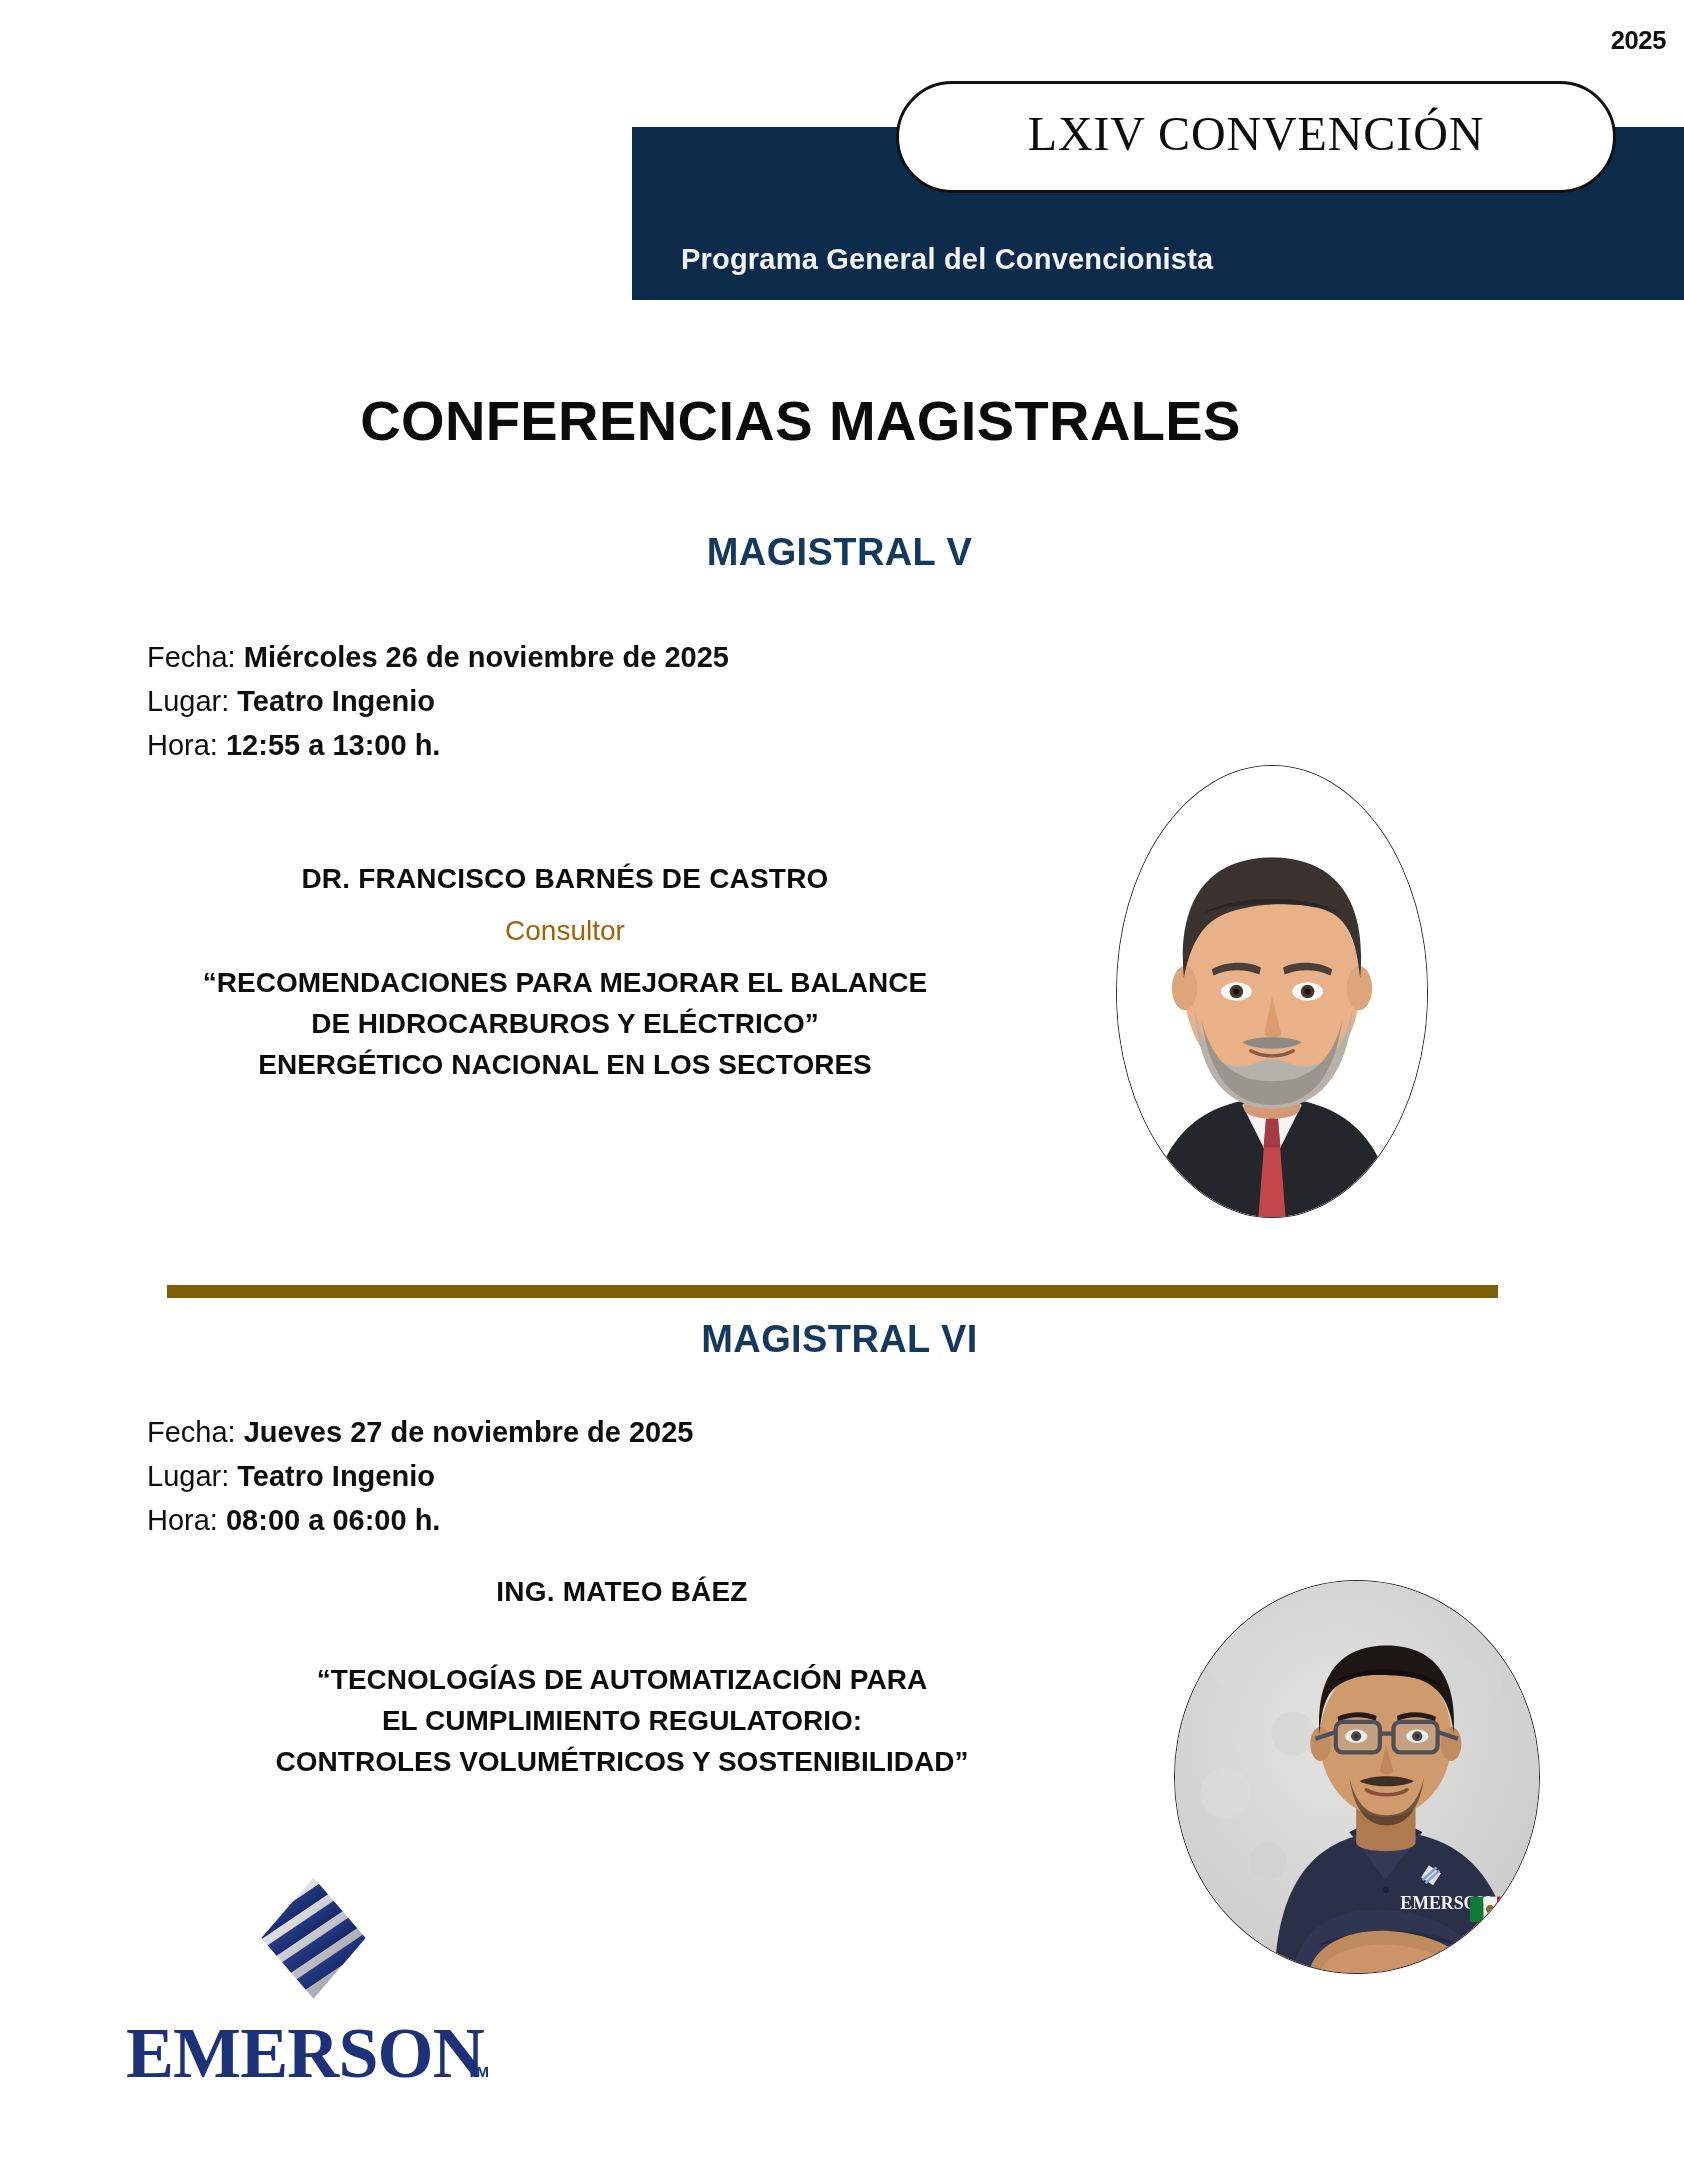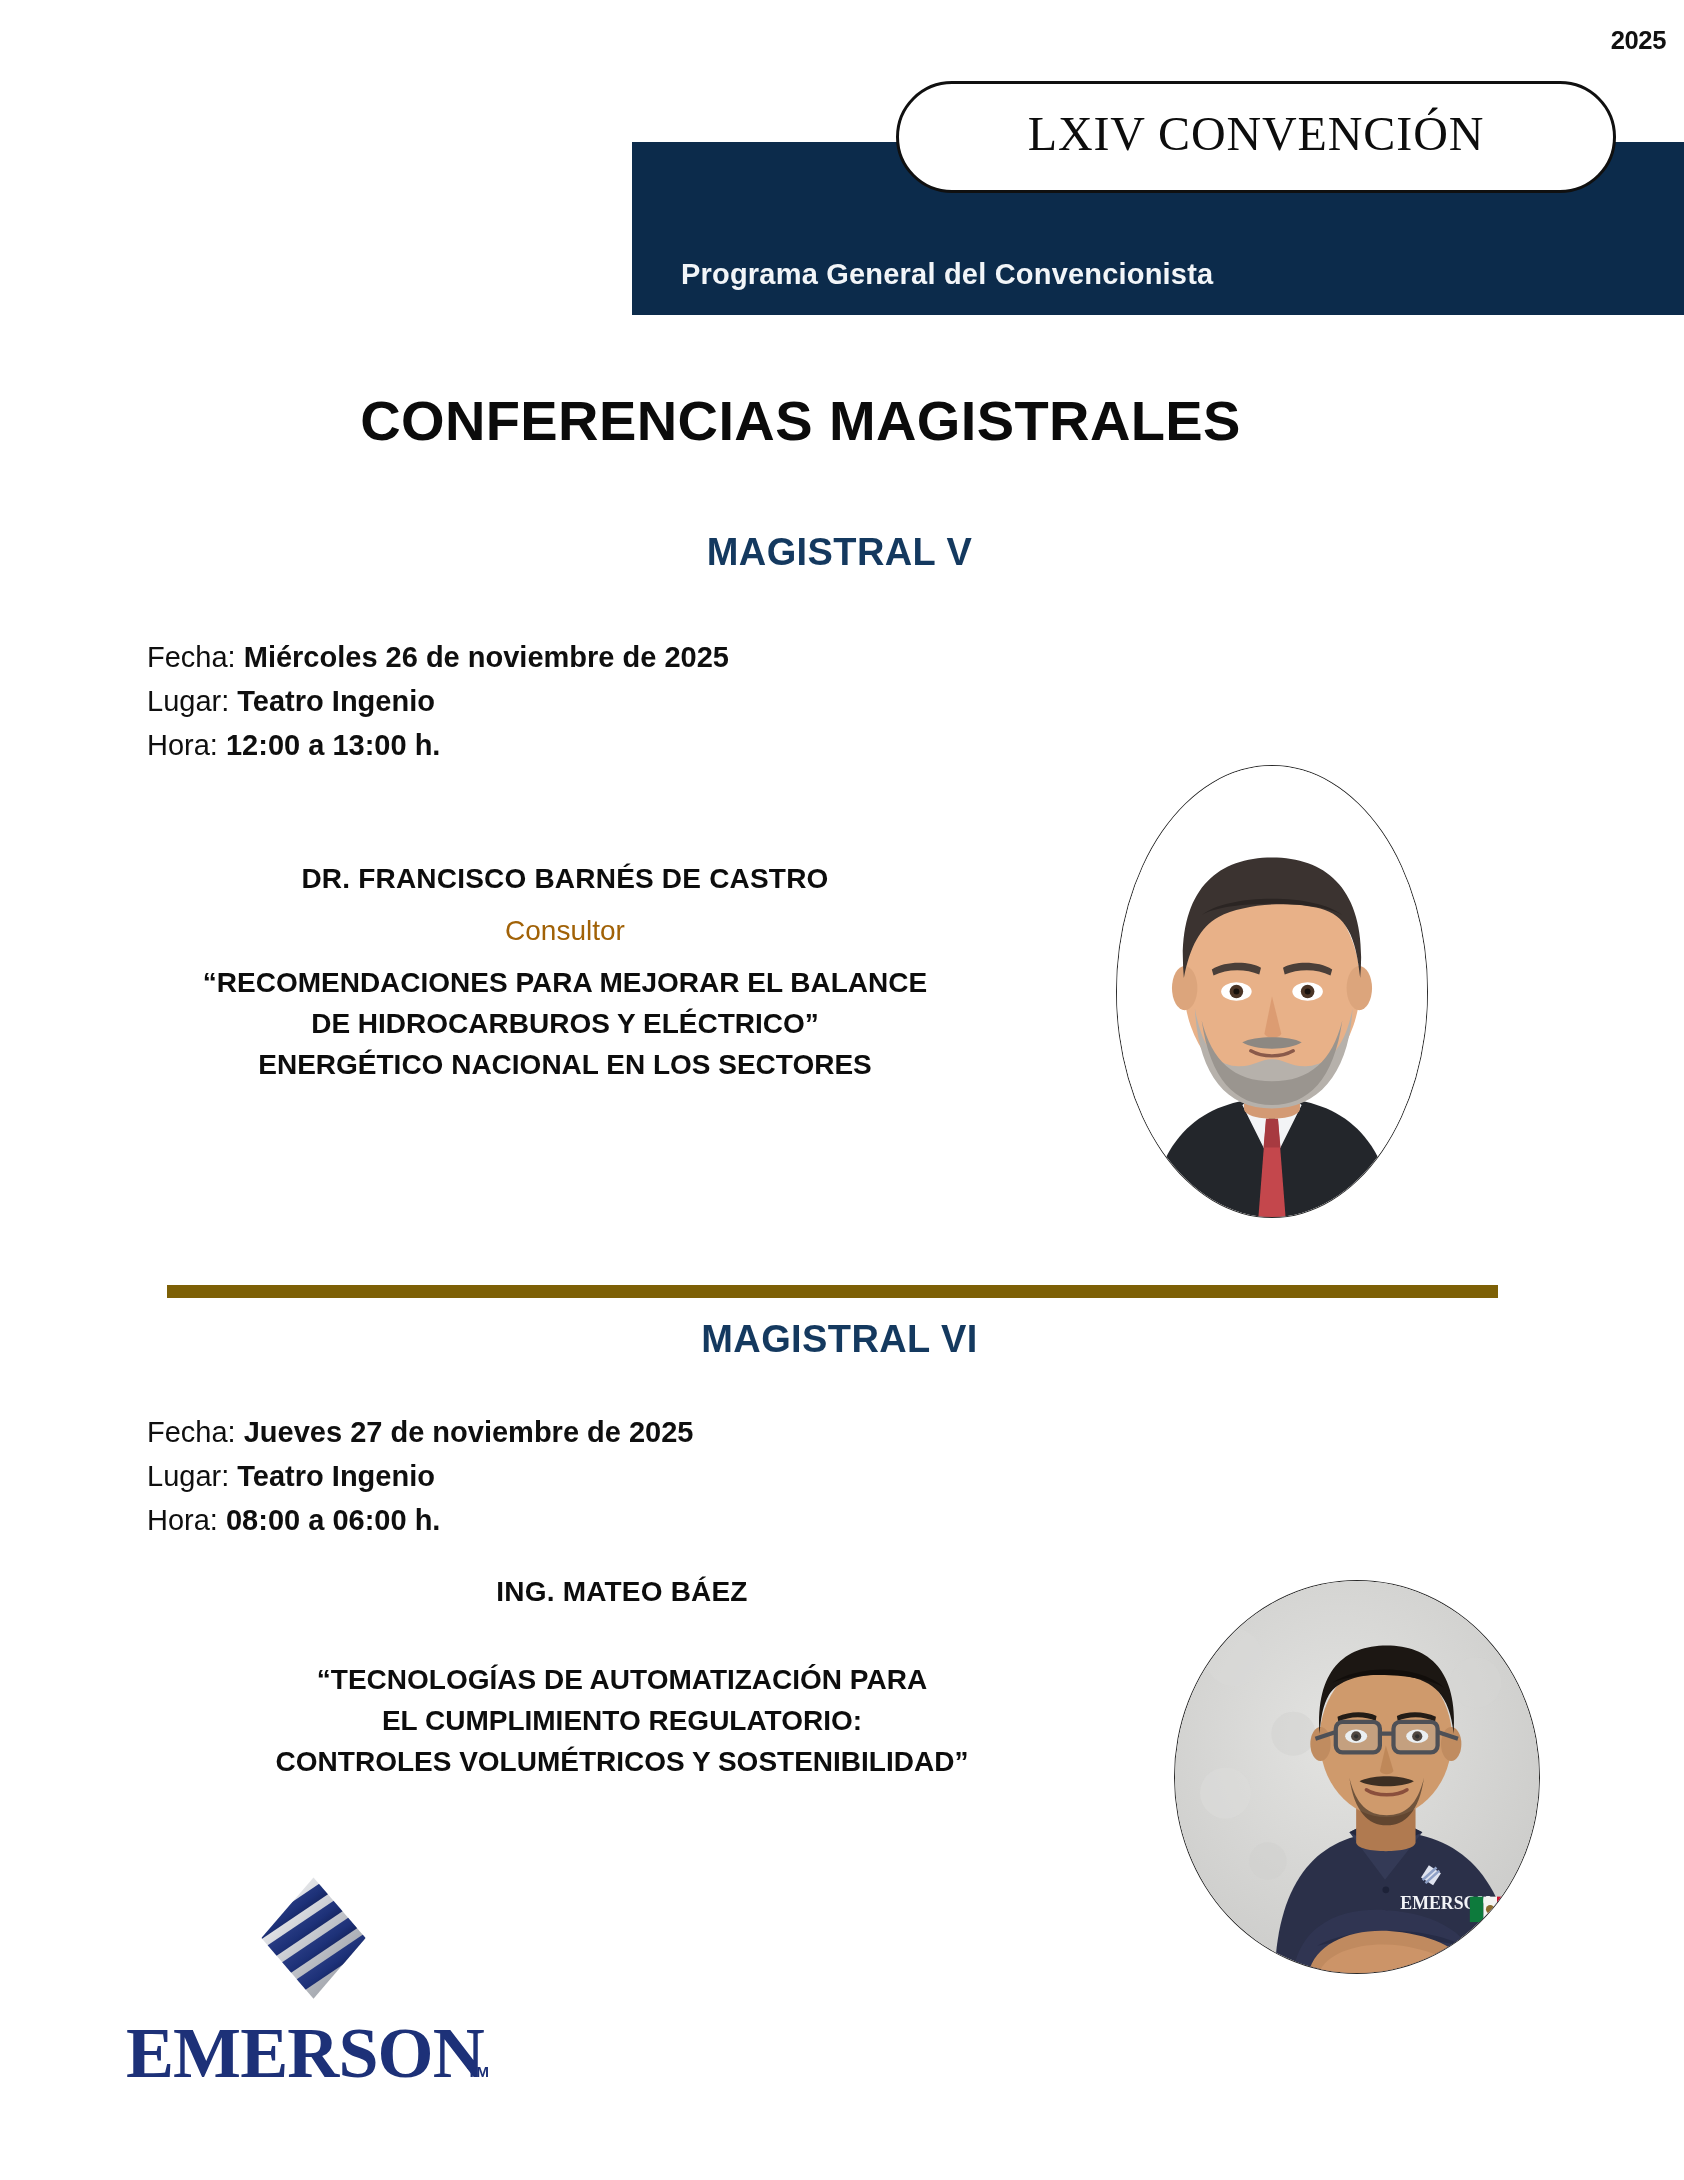--- a/index.html
+++ b/index.html
@@ -23,21 +23,21 @@
     top: 25.6px;
     right: 19px;
     font-size: 25.6px;
     font-weight: bold;
     color: #111111;
     letter-spacing: -0.4px;
   }
   .header-bar {
     position: absolute;
     left: 632px;
-    top: 142px;
+    top: 127px;
     width: 1053px;
     height: 173px;
     background: #0c2b4b;
   }
   .header-bar-sub {
     position: absolute;
     left: 49px;
     bottom: 24px;
     font-size: 29px;
     font-weight: bold;
@@ -229,21 +229,21 @@
     <div>
       <span class="lbl">Fecha:</span>
       <span class="val">Miércoles 26 de noviembre de 2025</span>
     </div>
     <div>
       <span class="lbl">Lugar:</span>
       <span class="val">Teatro Ingenio</span>
     </div>
     <div>
       <span class="lbl">Hora:</span>
-      <span class="val">12:00 a 13:00 h.</span>
+      <span class="val">12:55 a 13:00 h.</span>
     </div>
   </div>
 
   <div class="speaker-block" id="speaker-v">
     <div class="speaker-name">DR. FRANCISCO BARNÉS DE CASTRO</div>
     <div class="speaker-role">Consultor</div>
     <div class="speaker-title">
       <div>“RECOMENDACIONES PARA MEJORAR EL BALANCE</div>
       <div>DE HIDROCARBUROS Y ELÉCTRICO”</div>
       <div>ENERGÉTICO NACIONAL EN  LOS SECTORES</div>

